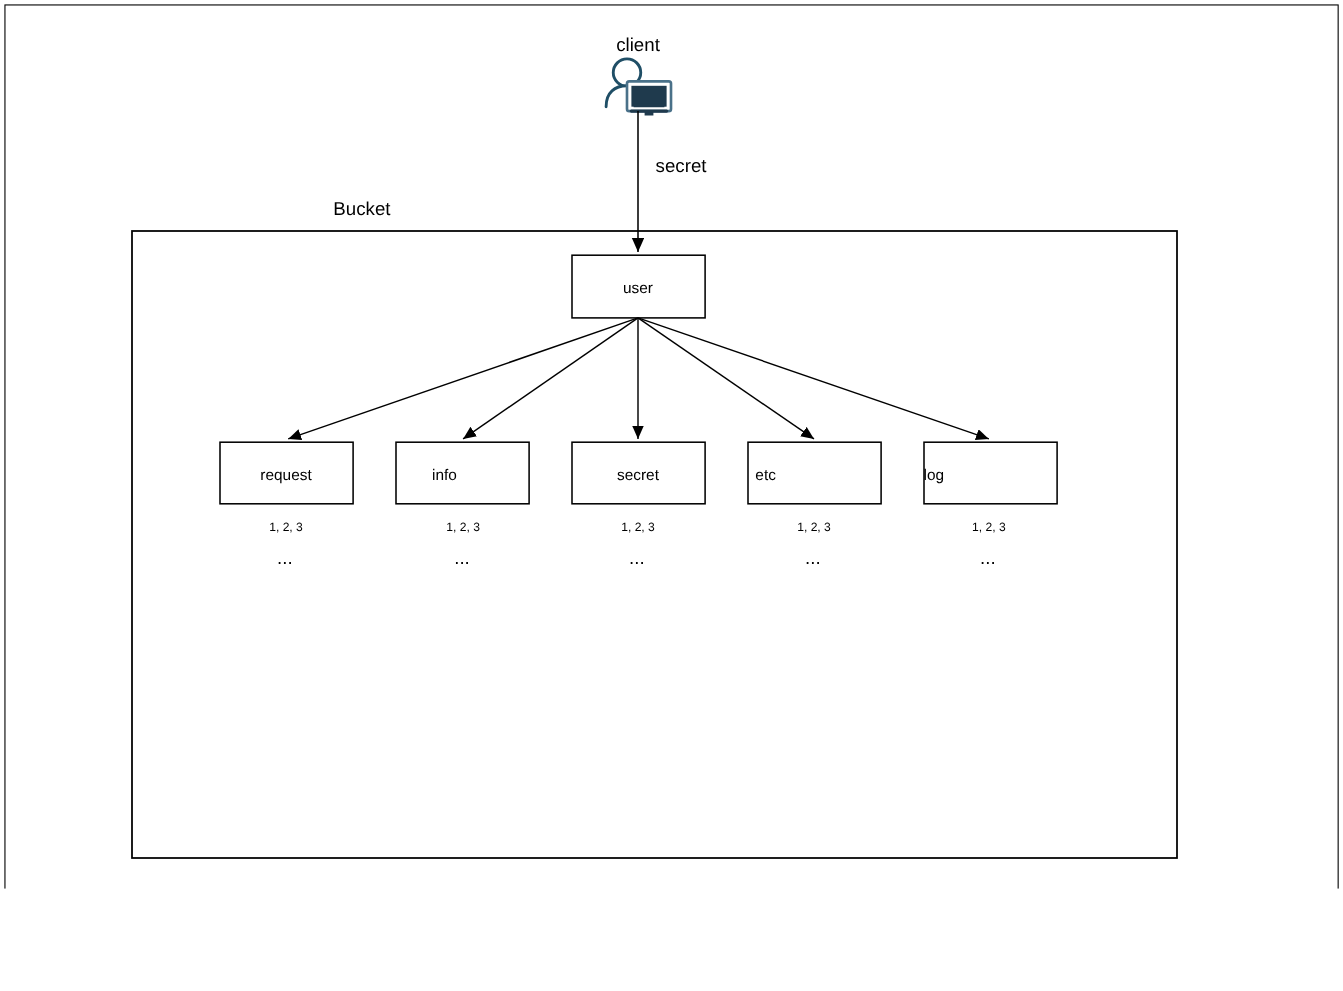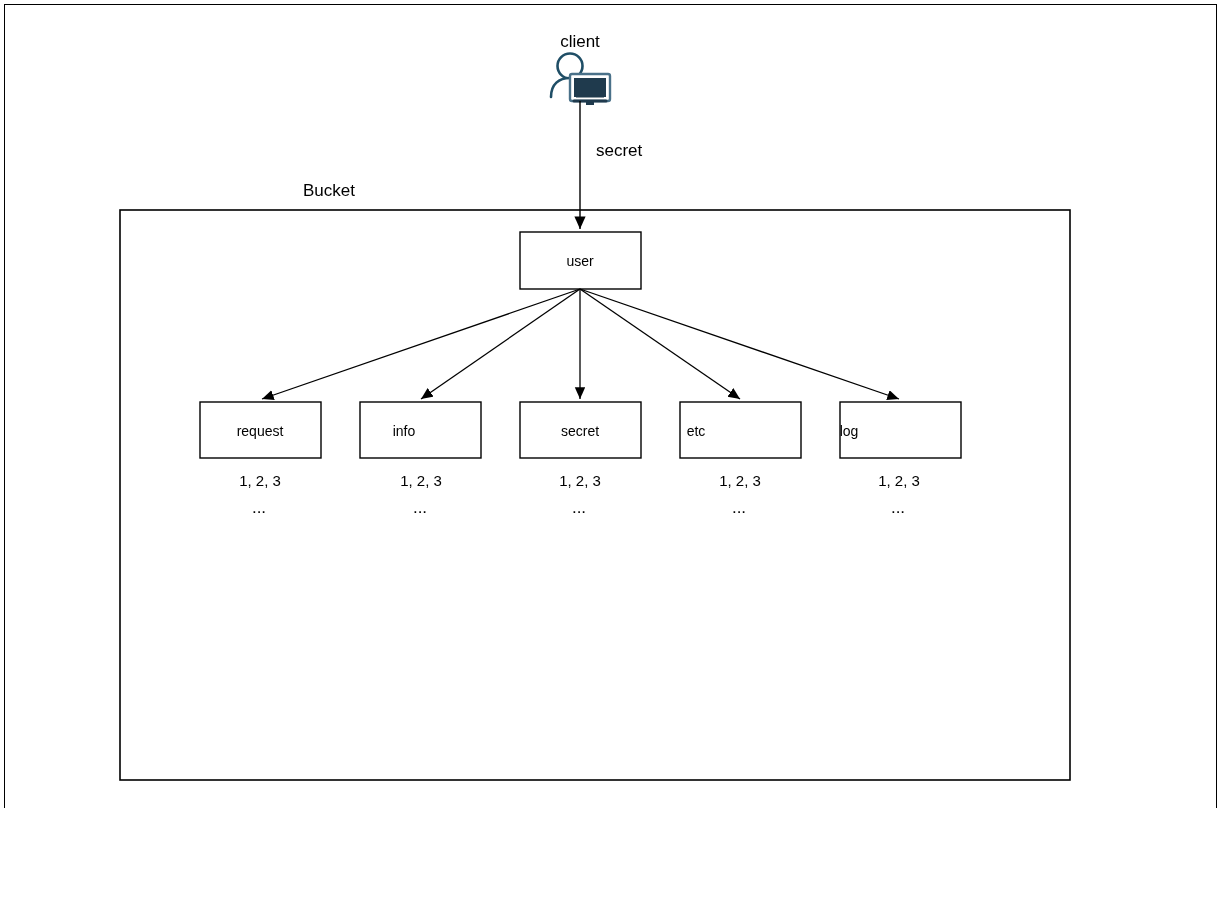--- a/index.html
+++ b/index.html
@@ -42,21 +42,21 @@
     line-height: 1;
   }
   .node-label {
     font-size: 14px;
     text-align: center;
   }
   .free-label {
     font-size: 17px;
   }
   .items-label {
-    font-size: 15px;
+    font-size: 11px;
     text-align: center;
   }
   .ellipsis-label {
     font-size: 17px;
     text-align: center;
   }
   .centered {
     transform: translate(-50%, -50%);
   }
 </style>

